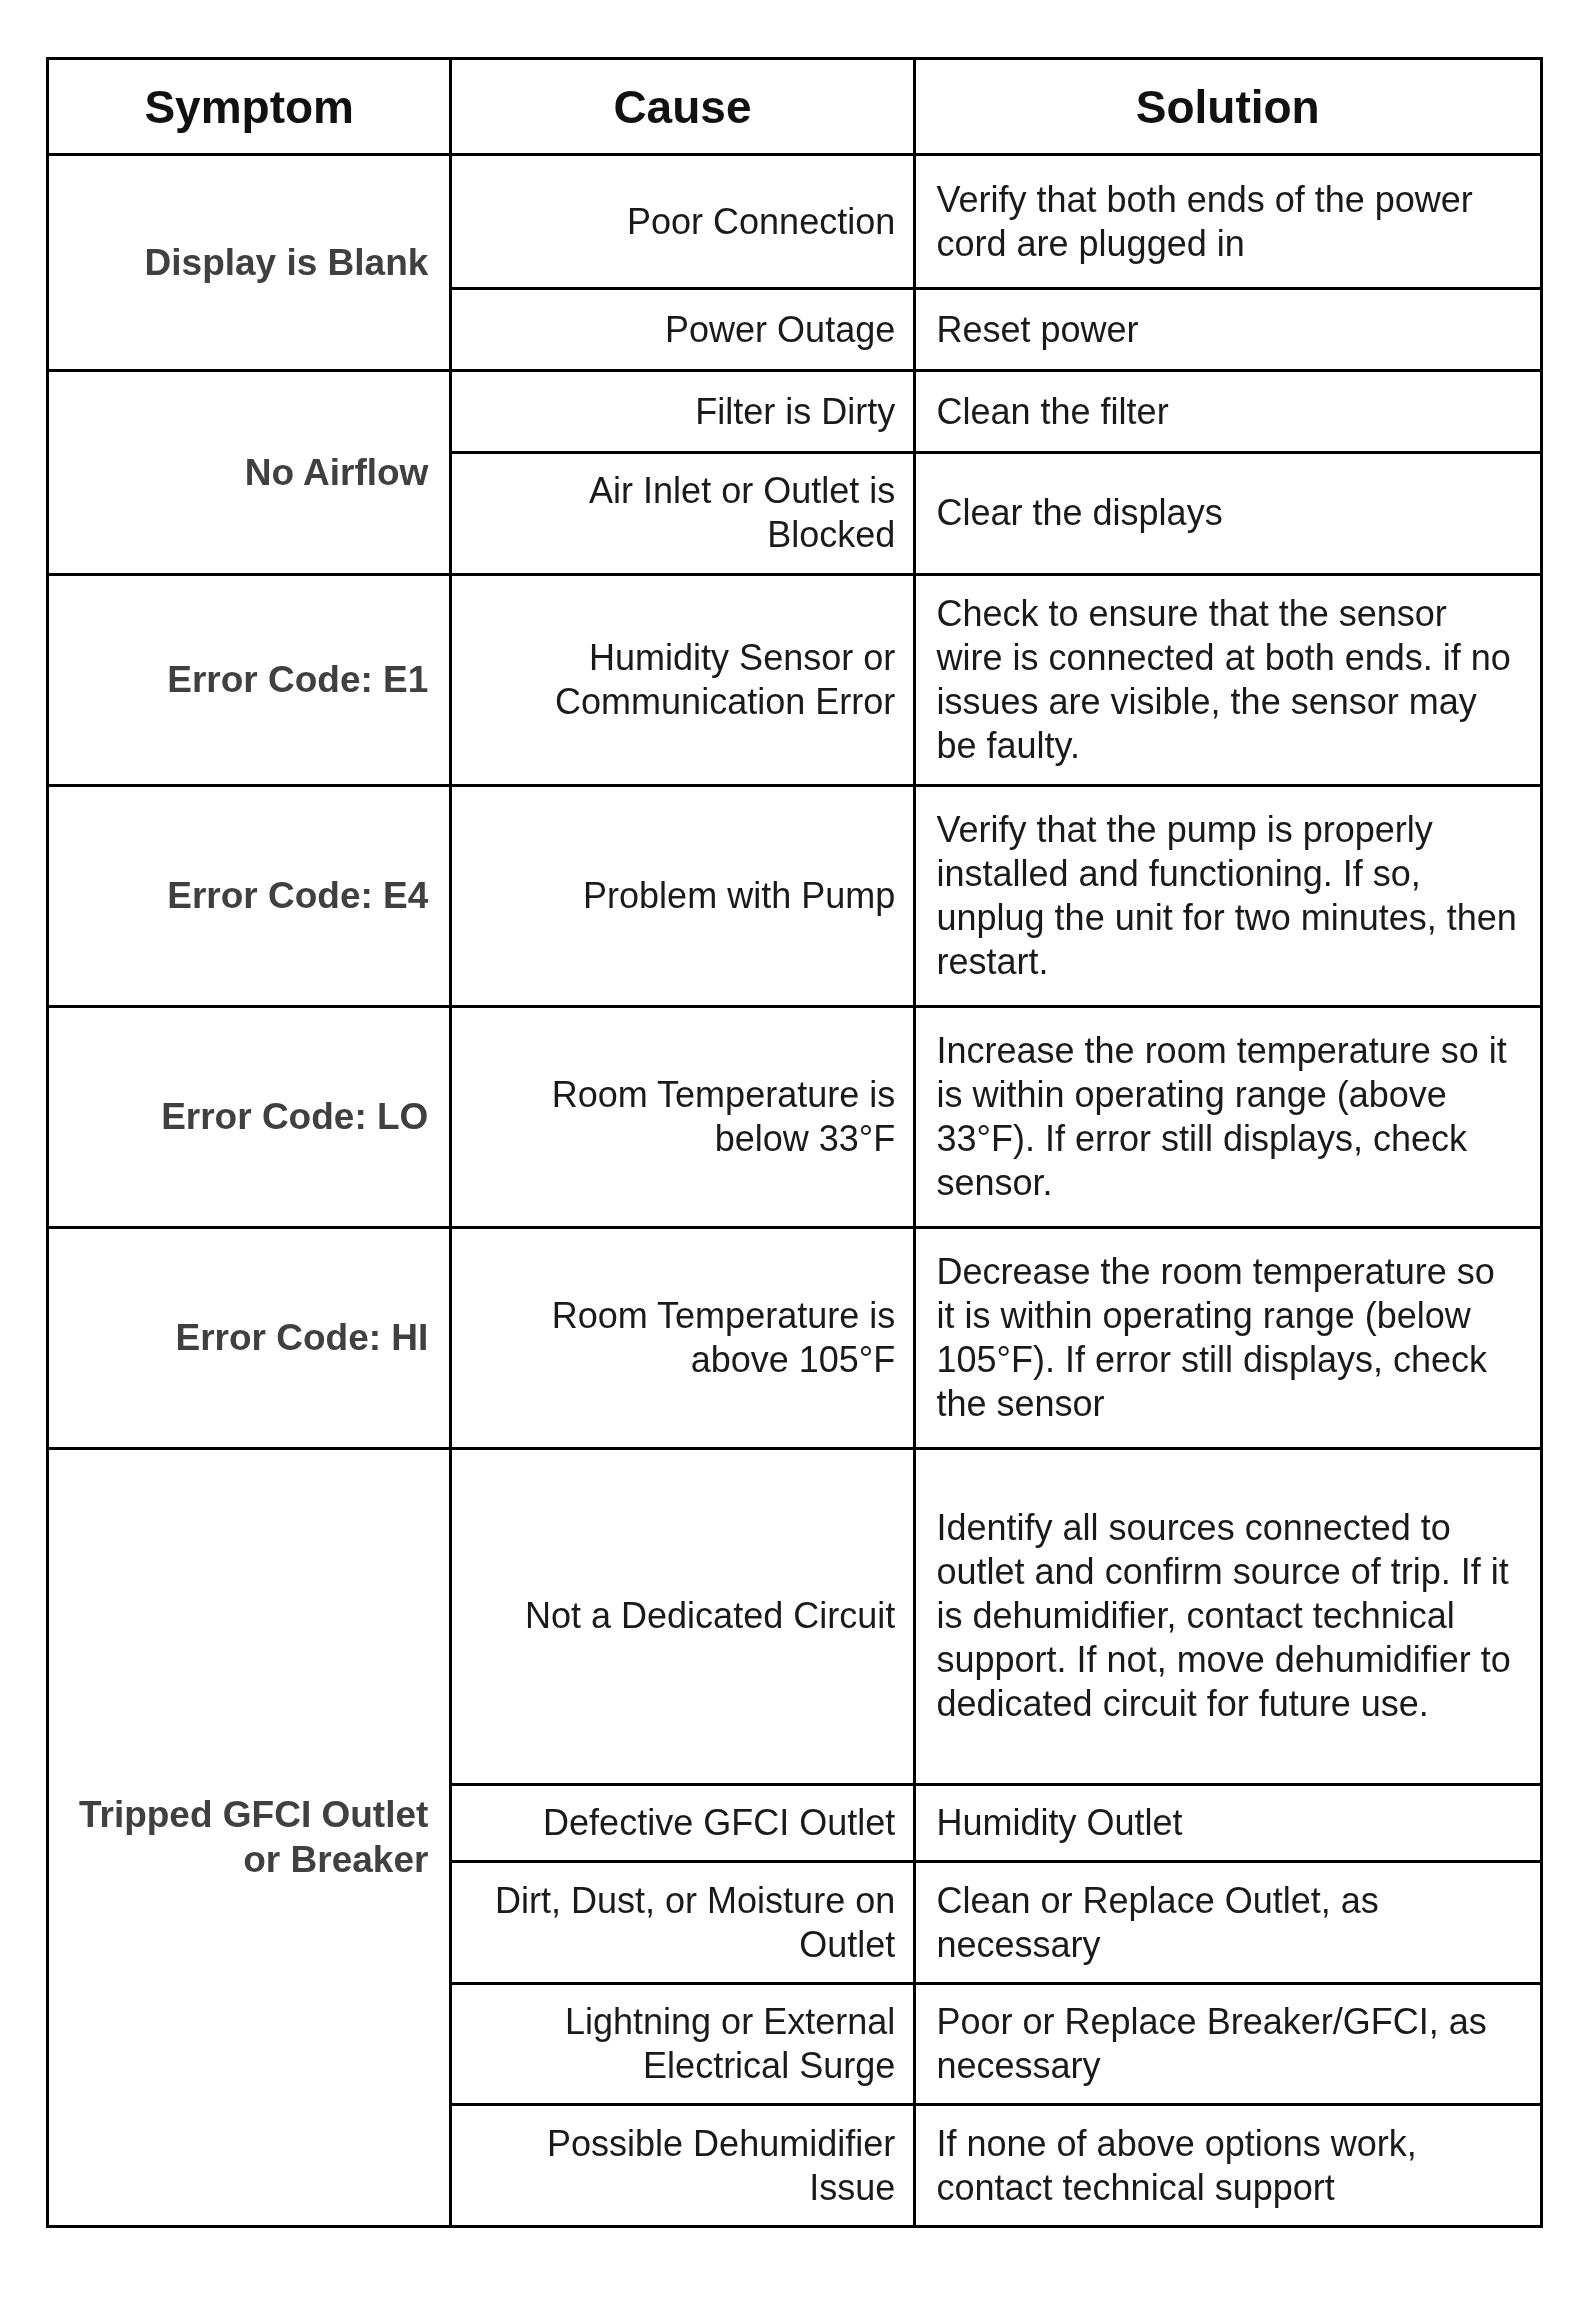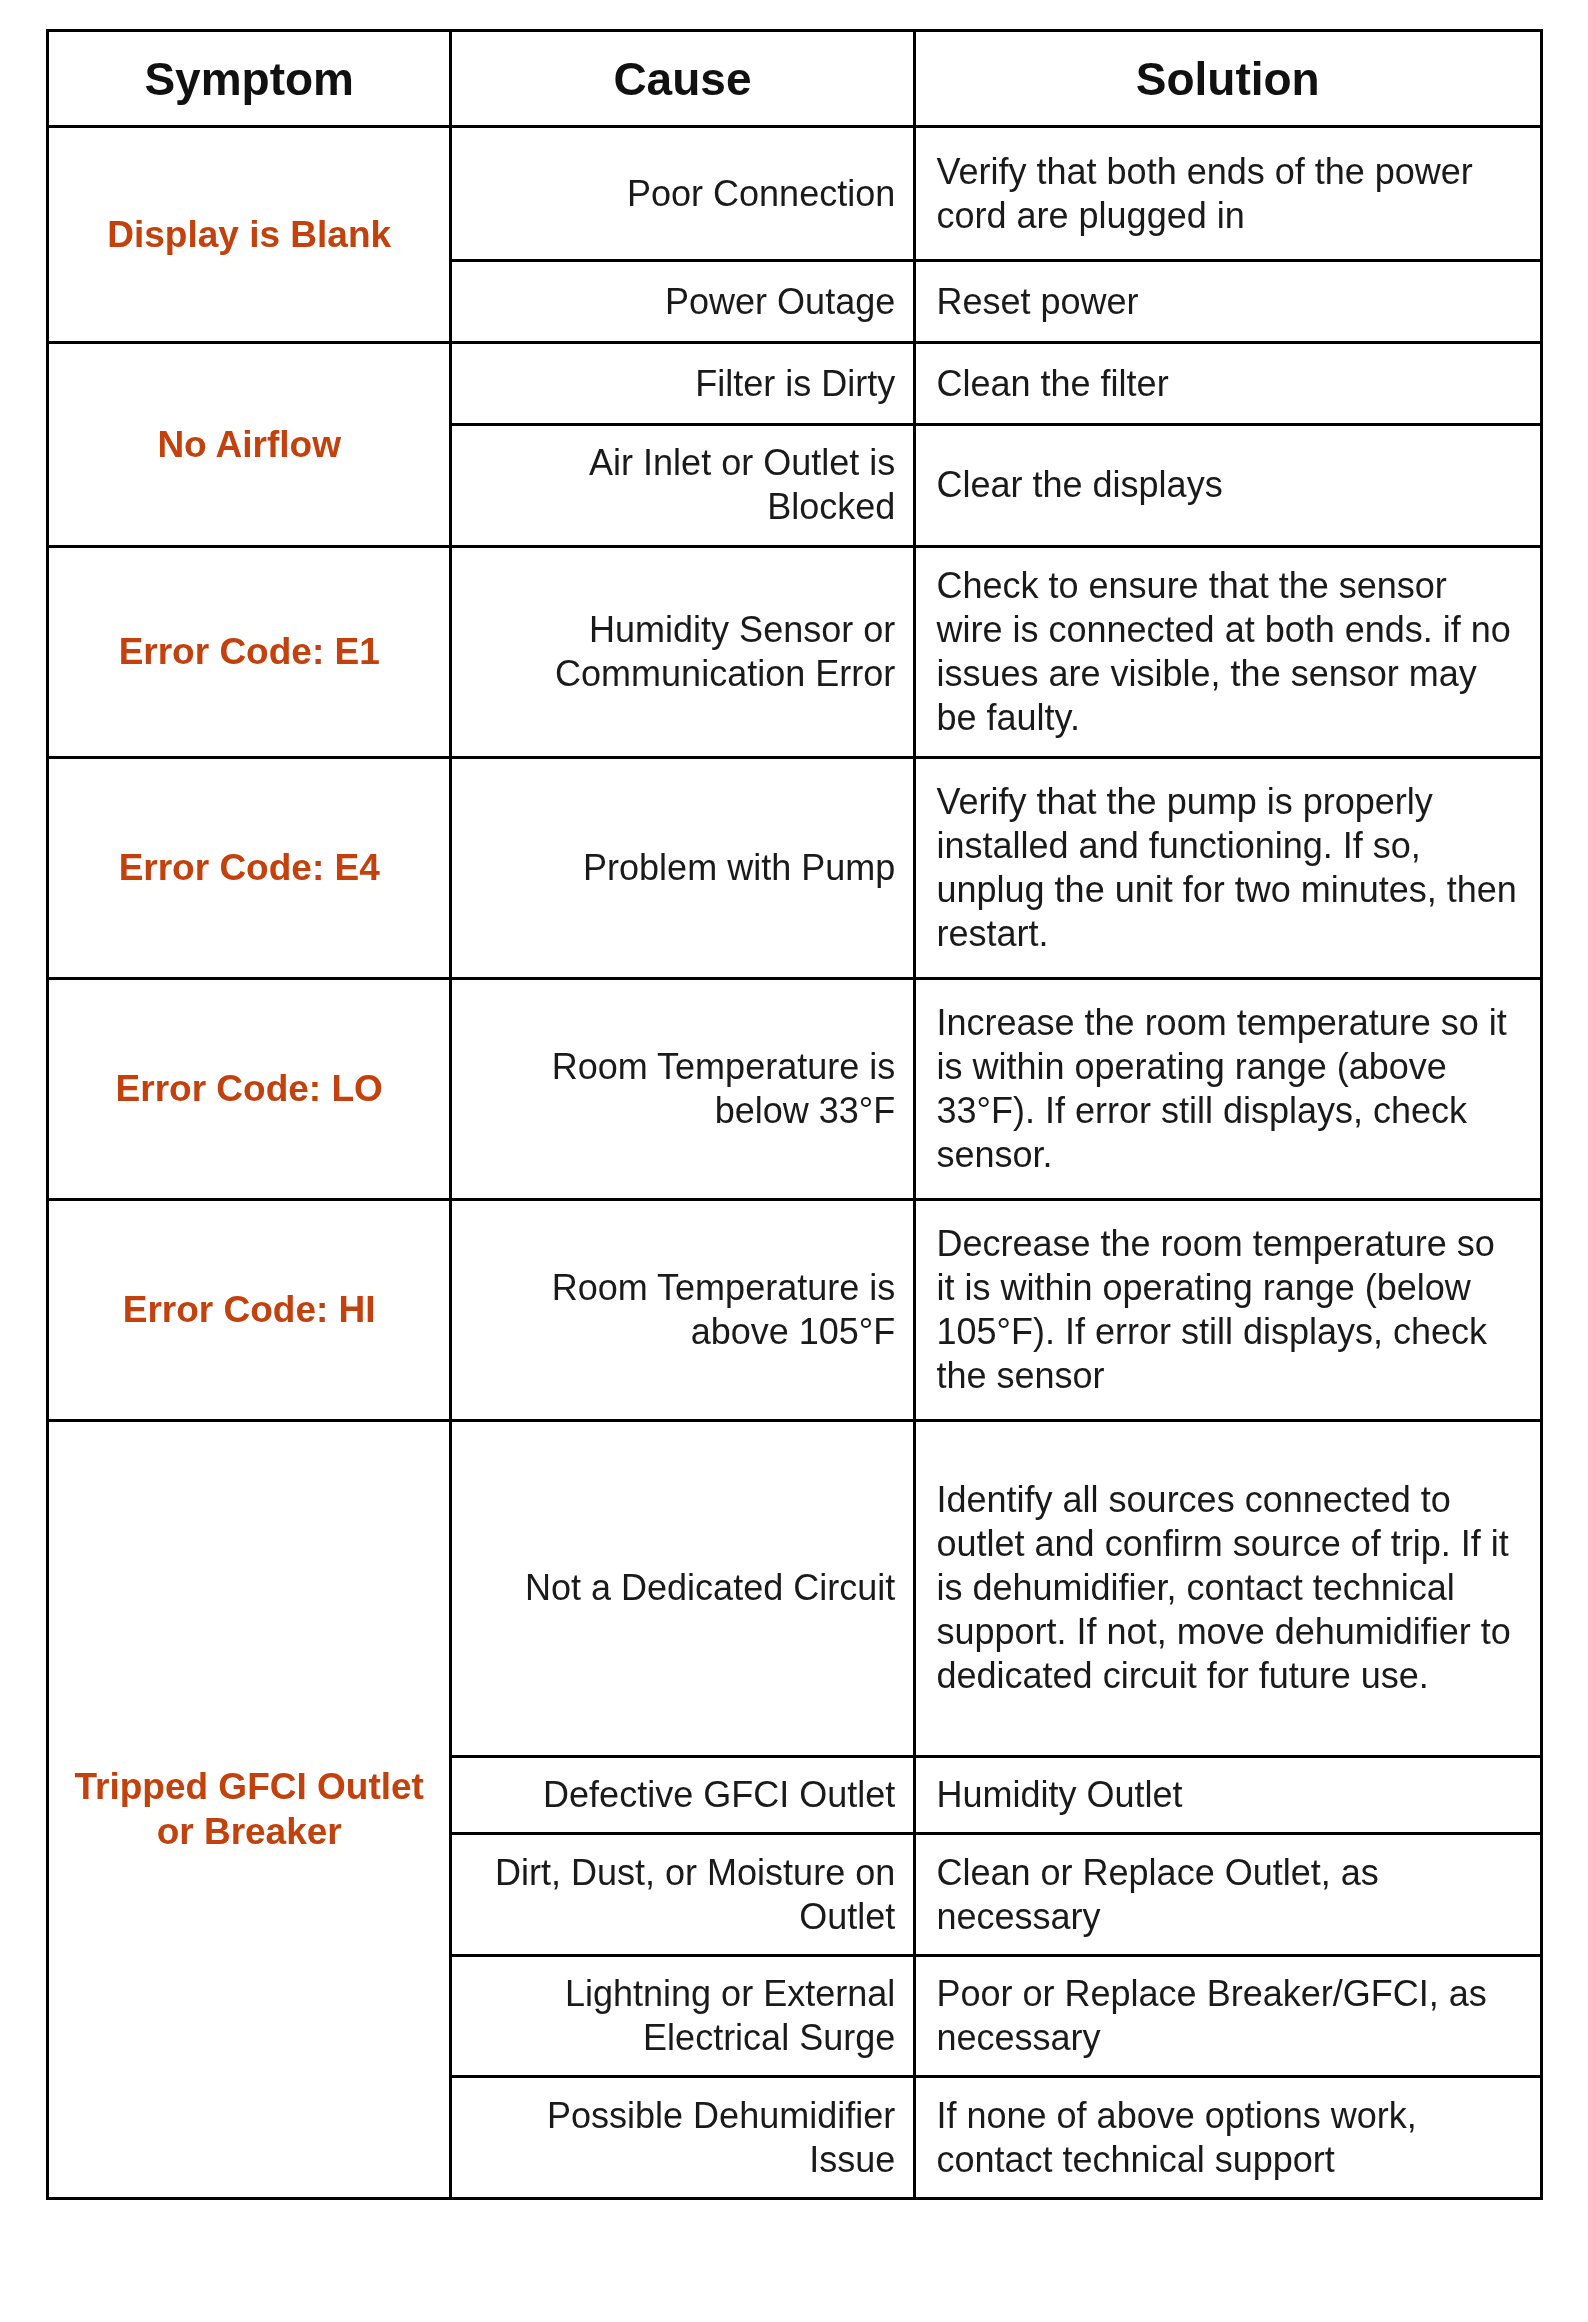--- a/index.html
+++ b/index.html
@@ -12,20 +12,21 @@
     width: 1589px;
     min-height: 2323px;
     padding: 29px 46px;
     font-family: "Liberation Sans", sans-serif;
     color: #111111;
   }
   table.trouble {
     width: 100%;
     border-collapse: collapse;
     table-layout: fixed;
+    margin-top: 28px;
   }
   table.trouble th,
   table.trouble td {
     border: 3.8px solid #000000;
     vertical-align: middle;
     word-wrap: break-word;
   }
   th.hdr {
     font-size: 46px;
     font-weight: bold;
@@ -34,24 +35,24 @@
     color: #111111;
   }
   td {
     font-size: 36px;
     line-height: 1.22;
     padding: 15.4px 17.3px;
     color: #1a1a1a;
   }
   td.symptom {
     font-weight: bold;
-    text-align: center;
+    text-align: right;
     font-size: 37px;
     padding: 15.4px 21px;
-    color: #c2410c;
+    color: #404040;
   }
   td.cause {
     text-align: right;
   }
   td.solution {
     text-align: left;
     padding-left: 21px;
     padding-right: 22px;
   }
 </style>

